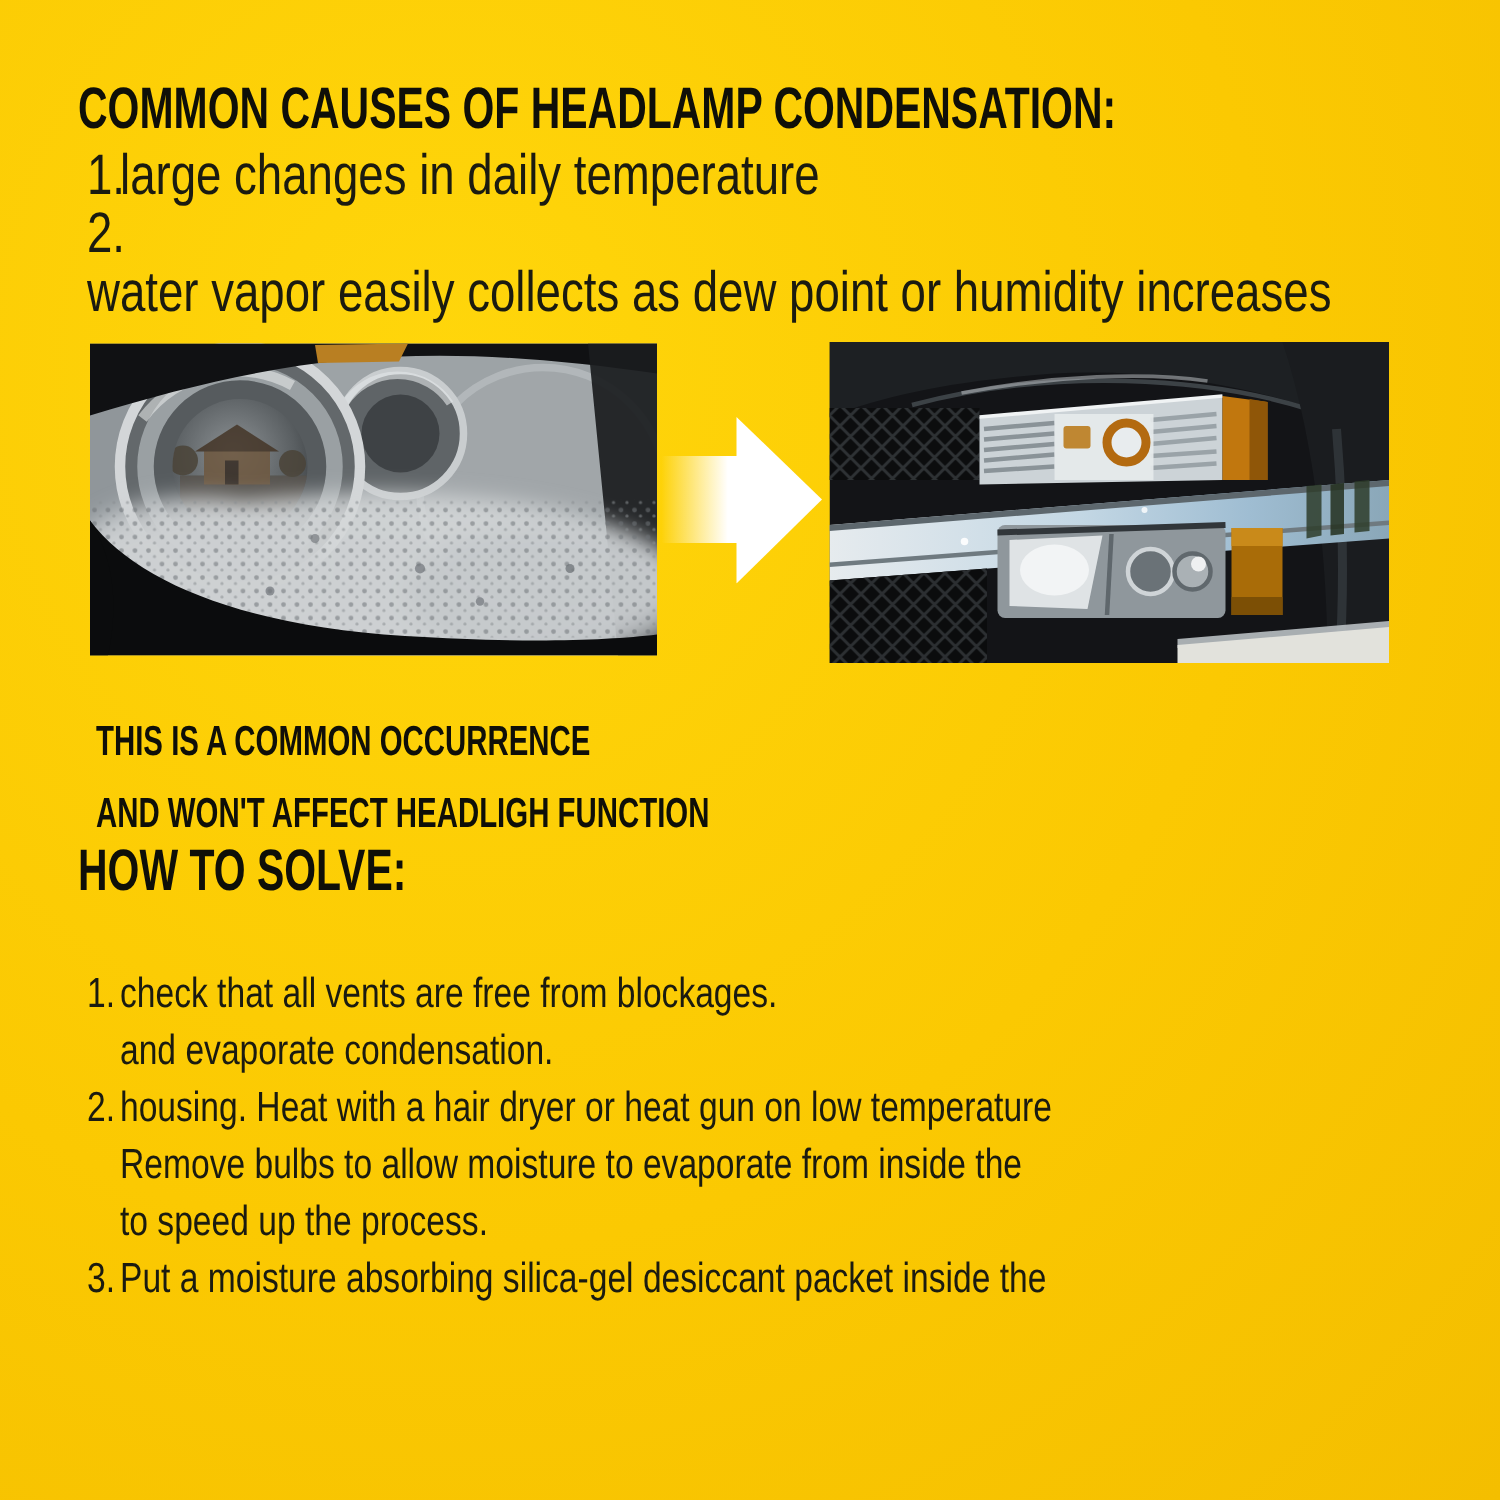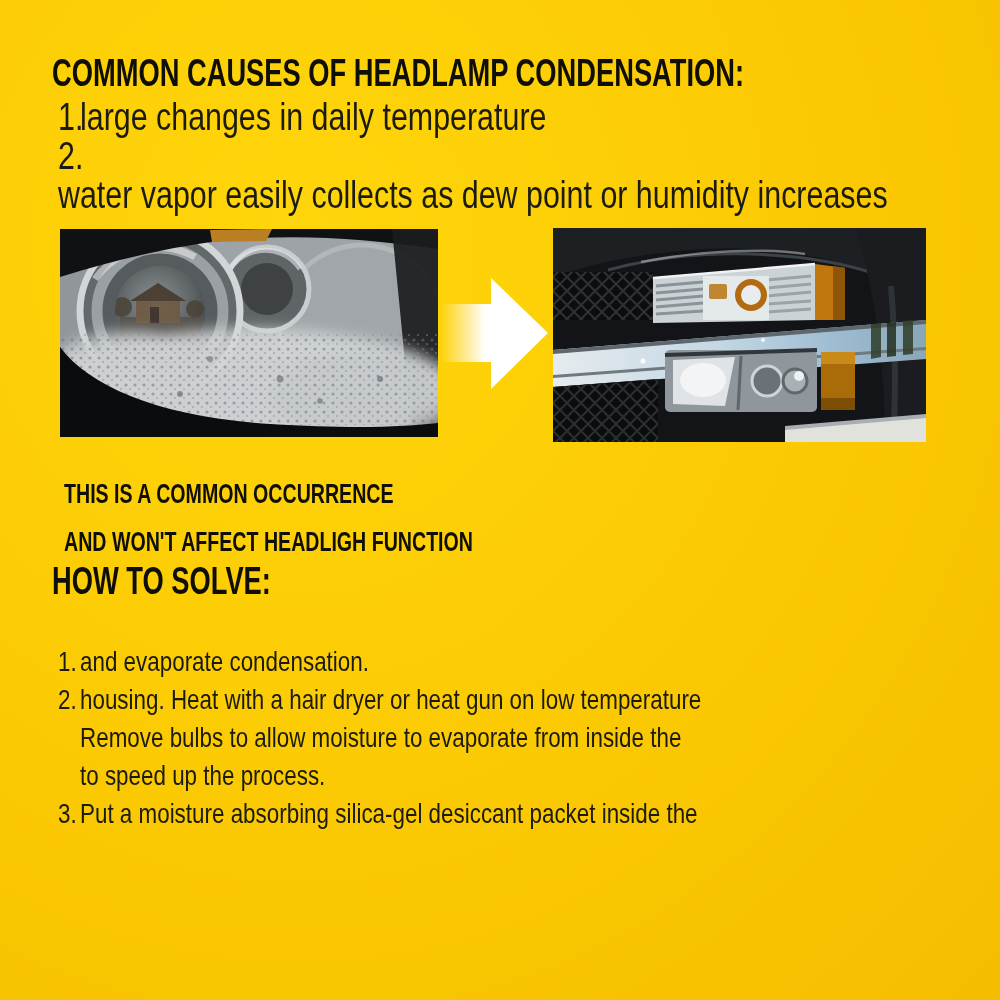--- a/index.html
+++ b/index.html
@@ -178,20 +178,21 @@
 <h2 id="notice-heading" class="abs">
   <span class="cond-h">THIS IS A COMMON OCCURRENCE</span><br>
   <span class="cond-h">AND WON'T AFFECT HEADLIGH FUNCTION</span>
 </h2>
 
 <h3 id="solve-heading" class="abs"><span class="cond-h">HOW TO SOLVE:</span></h3>
 
 <div id="solve-list" class="abs">
   <div class="solve-item">
     <span class="num cond-t">1.</span>
+    <div><span class="cond-t">check that all vents are free from blockages.</span></div>
     <div><span class="cond-t">and evaporate condensation.</span></div>
   </div>
   <div class="solve-item">
     <span class="num cond-t">2.</span>
     <div><span class="cond-t">housing. Heat with a hair dryer or heat gun on low temperature</span></div>
     <div><span class="cond-t">Remove bulbs to allow moisture to evaporate from inside the</span></div>
     <div><span class="cond-t">to speed up the process.</span></div>
   </div>
   <div class="solve-item">
     <span class="num cond-t">3.</span>

